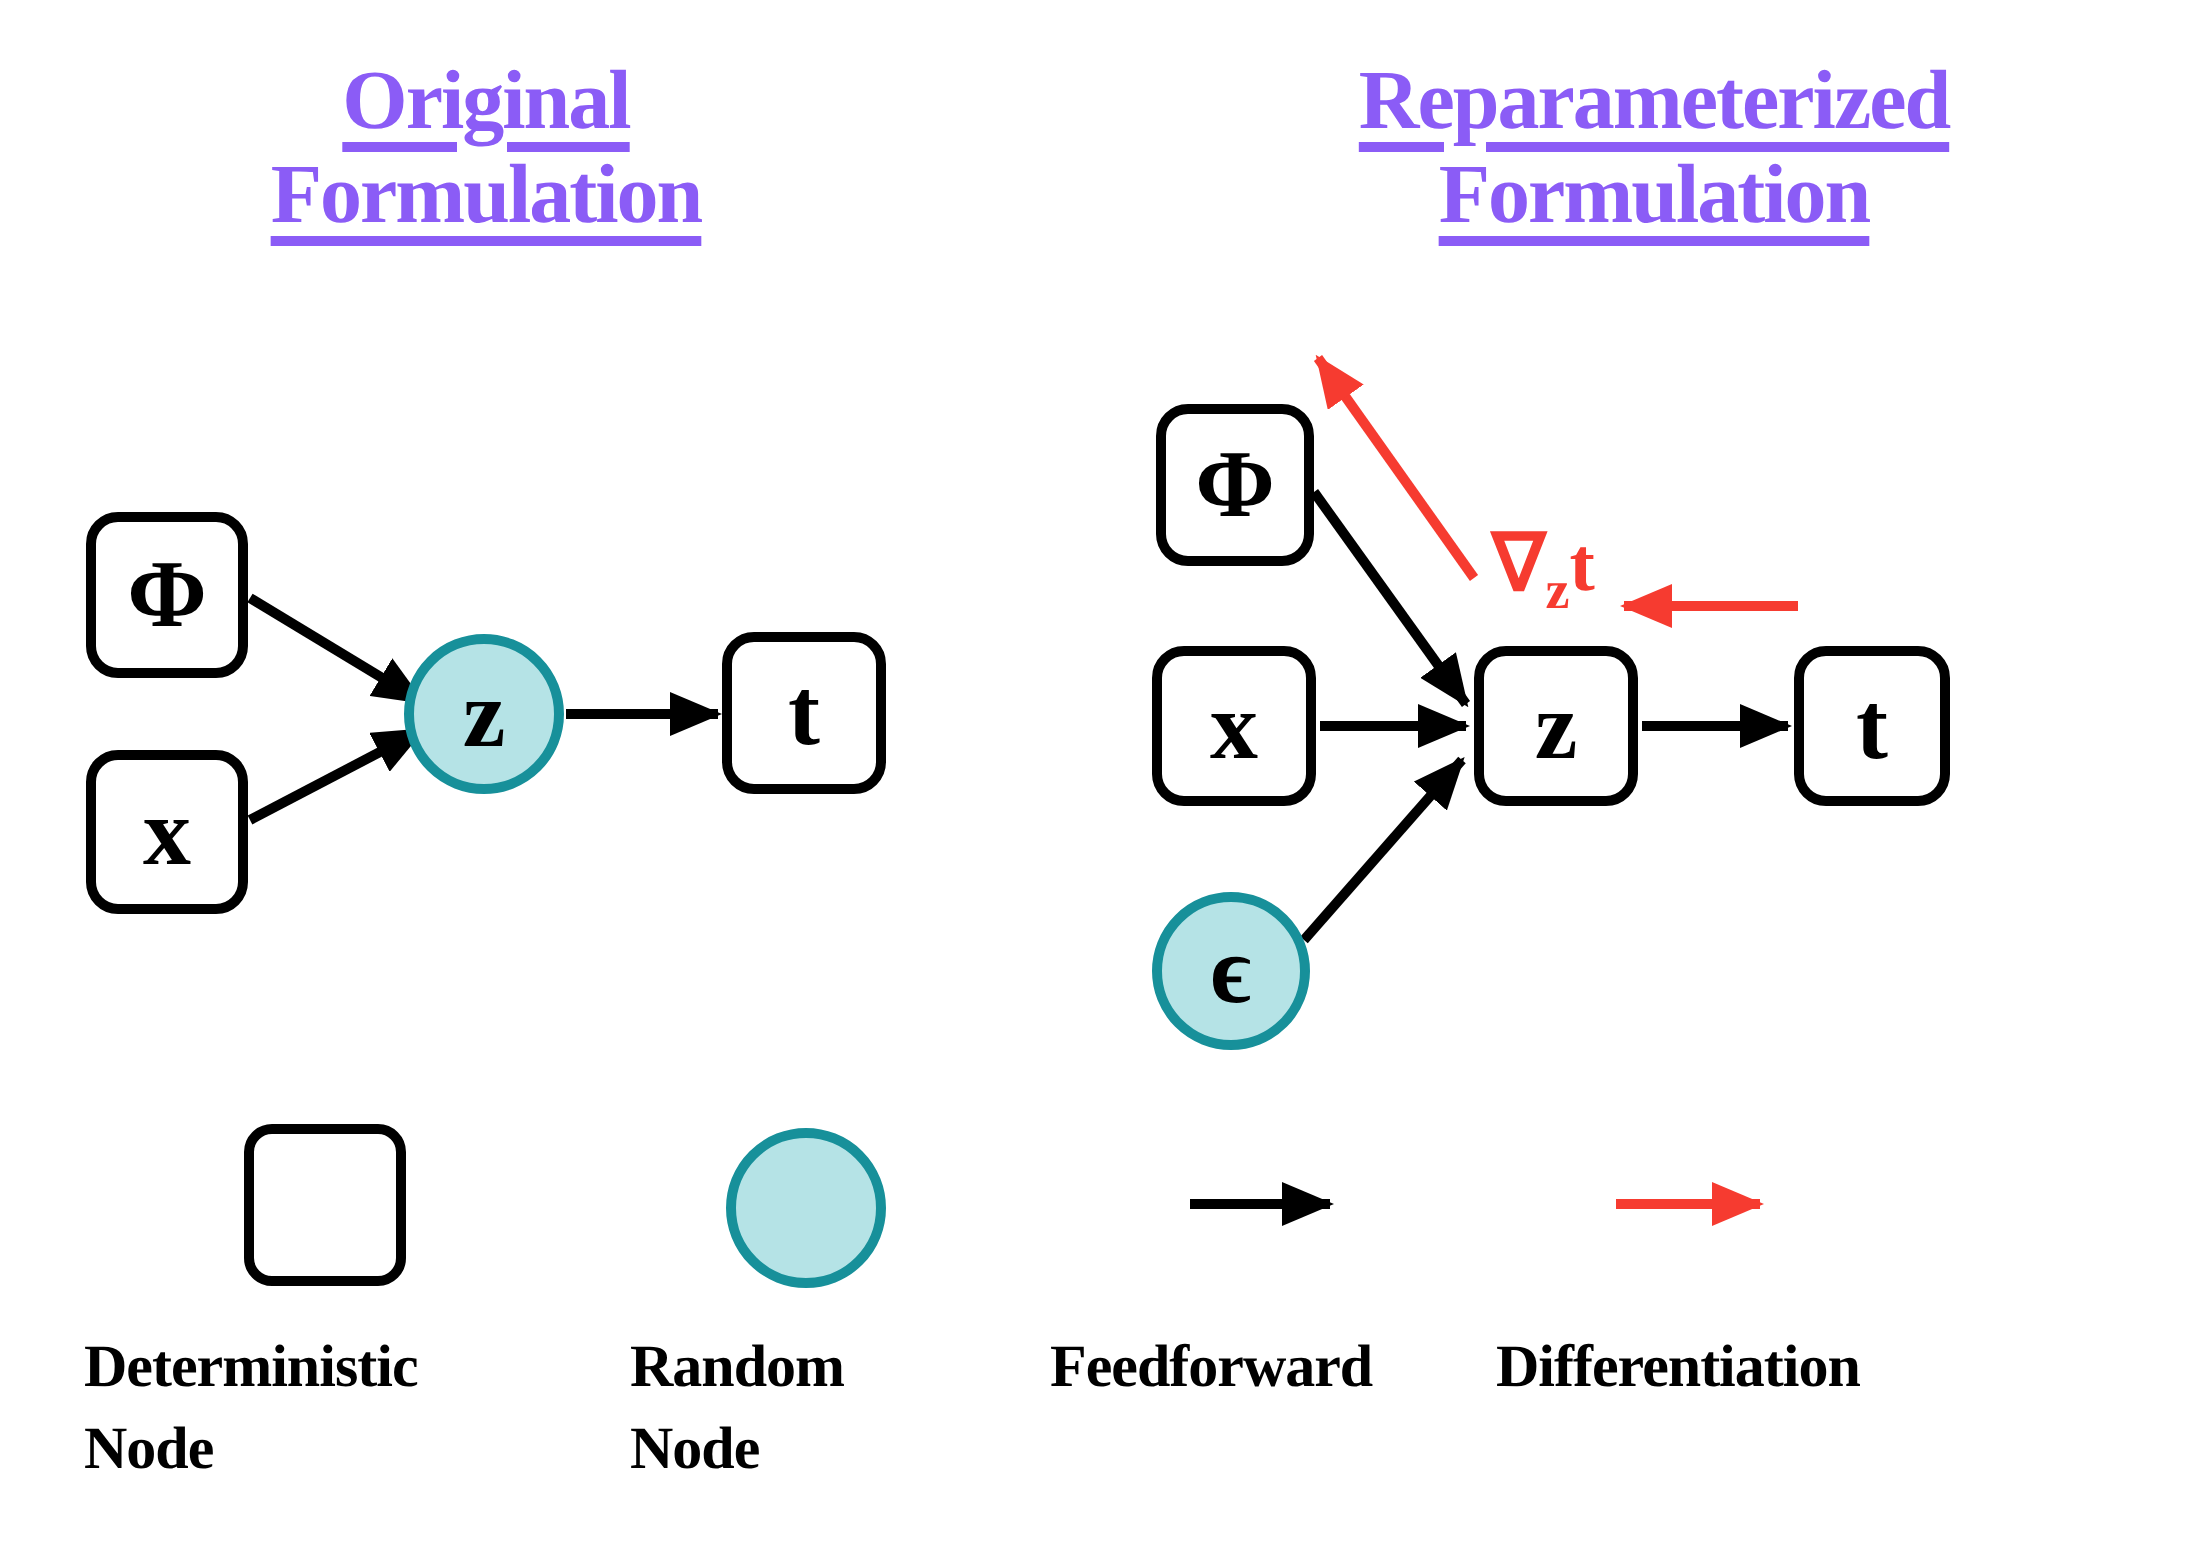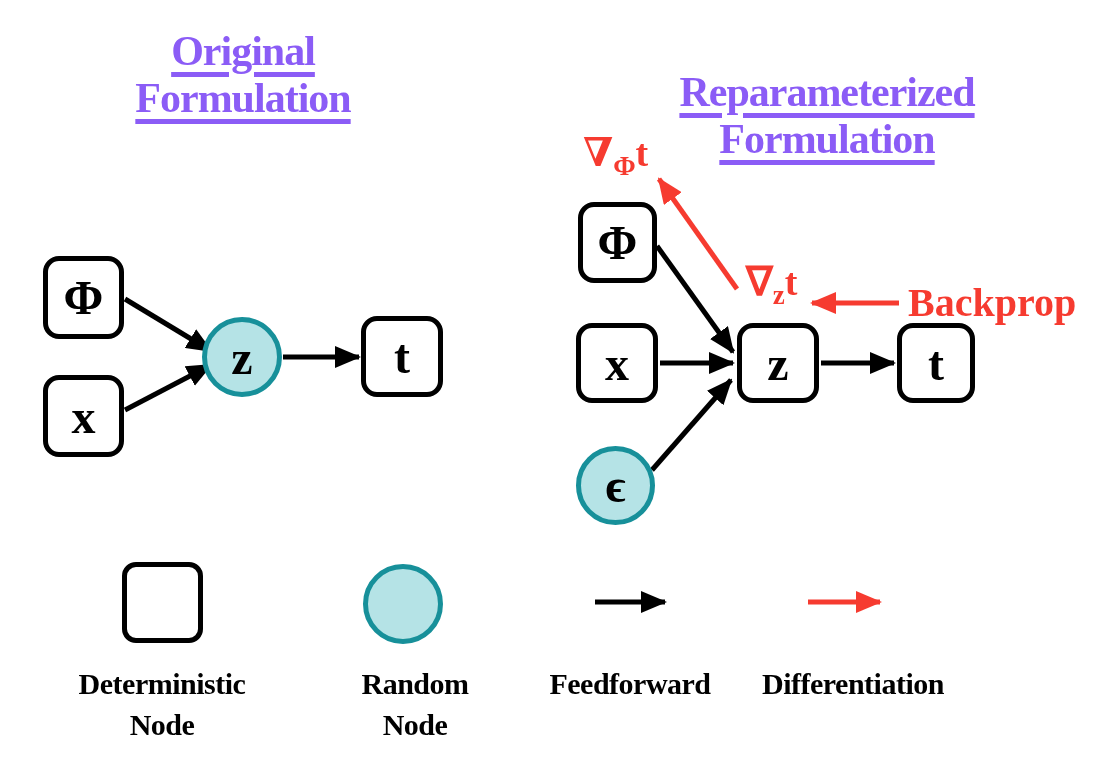--- a/index.html
+++ b/index.html
@@ -9,21 +9,21 @@
   }
   svg.arrows{position:absolute;left:0;top:0;width:1104px;height:784px;}
 
   .title{
     position:absolute;top:28px;width:380px;text-align:center;
     font-weight:bold;font-size:42px;line-height:1.13;letter-spacing:-1px;
     white-space:pre-line;color:#8b5cf6;
     text-decoration:underline;text-decoration-thickness:5px;text-underline-offset:7px;
   }
   .title.left{left:53px;}
-  .title.right{left:637px;margin-top:41px;}
+  .title.right{left:637px;}
 
   .node{
     position:absolute;box-sizing:border-box;background:#ffffff;
     border:5px solid #000;border-radius:16px;
     display:flex;align-items:center;justify-content:center;
     font-weight:bold;font-size:48px;color:#000;
   }
   .node.circle{
     border-radius:50%;
     background:#b5e3e6;border-color:#17909a;
@@ -41,21 +41,21 @@
 
   .legend-shape-square{
     position:absolute;left:122px;top:562px;width:81px;height:81px;box-sizing:border-box;
     border:5px solid #000;border-radius:14px;background:#fff;
   }
   .legend-shape-circle{
     position:absolute;left:363px;top:564px;width:80px;height:80px;box-sizing:border-box;
     border:5px solid #17909a;border-radius:50%;background:#b5e3e6;
   }
   .legend-label{
-    position:absolute;top:664px;text-align:center;white-space:pre-line;
+    position:absolute;top:664px;text-align:left;white-space:pre-line;
     font-weight:bold;font-size:30px;line-height:1.35;color:#000;letter-spacing:-0.5px;
   }
   .legend-label.deterministic{left:42px;width:240px;}
   .legend-label.random{left:315px;width:200px;}
   .legend-label.feedforward{left:525px;width:210px;}
   .legend-label.differentiation{left:748px;width:210px;}
 </style>
 </head>
 <body>
 
@@ -114,28 +114,24 @@
   <div class="node" style="left:737px;top:323px;width:82px;height:80px;">
     <span>z</span>
   </div>
   <div class="node" style="left:897px;top:323px;width:78px;height:80px;">
     <span>t</span>
   </div>
   <div class="node circle" style="left:576px;top:446px;width:79px;height:79px;">
     <span>ϵ</span>
   </div>
 
-  <div class="grad" style="left:583px;top:128px;">
-    <span class="nabla">∇</span><span class="sub">Φ</span><span class="tail">t</span>
-  </div>
   <div class="grad" style="left:746px;top:258px;font-family:Liberation Serif, serif;">
     <span class="nabla">∇</span><span class="sub">z</span><span class="tail">t</span>
   </div>
 
-  <div class="backprop">Backprop</div>
 
   <div class="legend-shape-square"></div>
   <div class="legend-shape-circle"></div>
   <div class="legend-label deterministic">Deterministic
 Node</div>
   <div class="legend-label random">Random
 Node</div>
   <div class="legend-label differentiation">Differentiation</div>
   <div class="legend-label feedforward">Feedforward</div>
 

